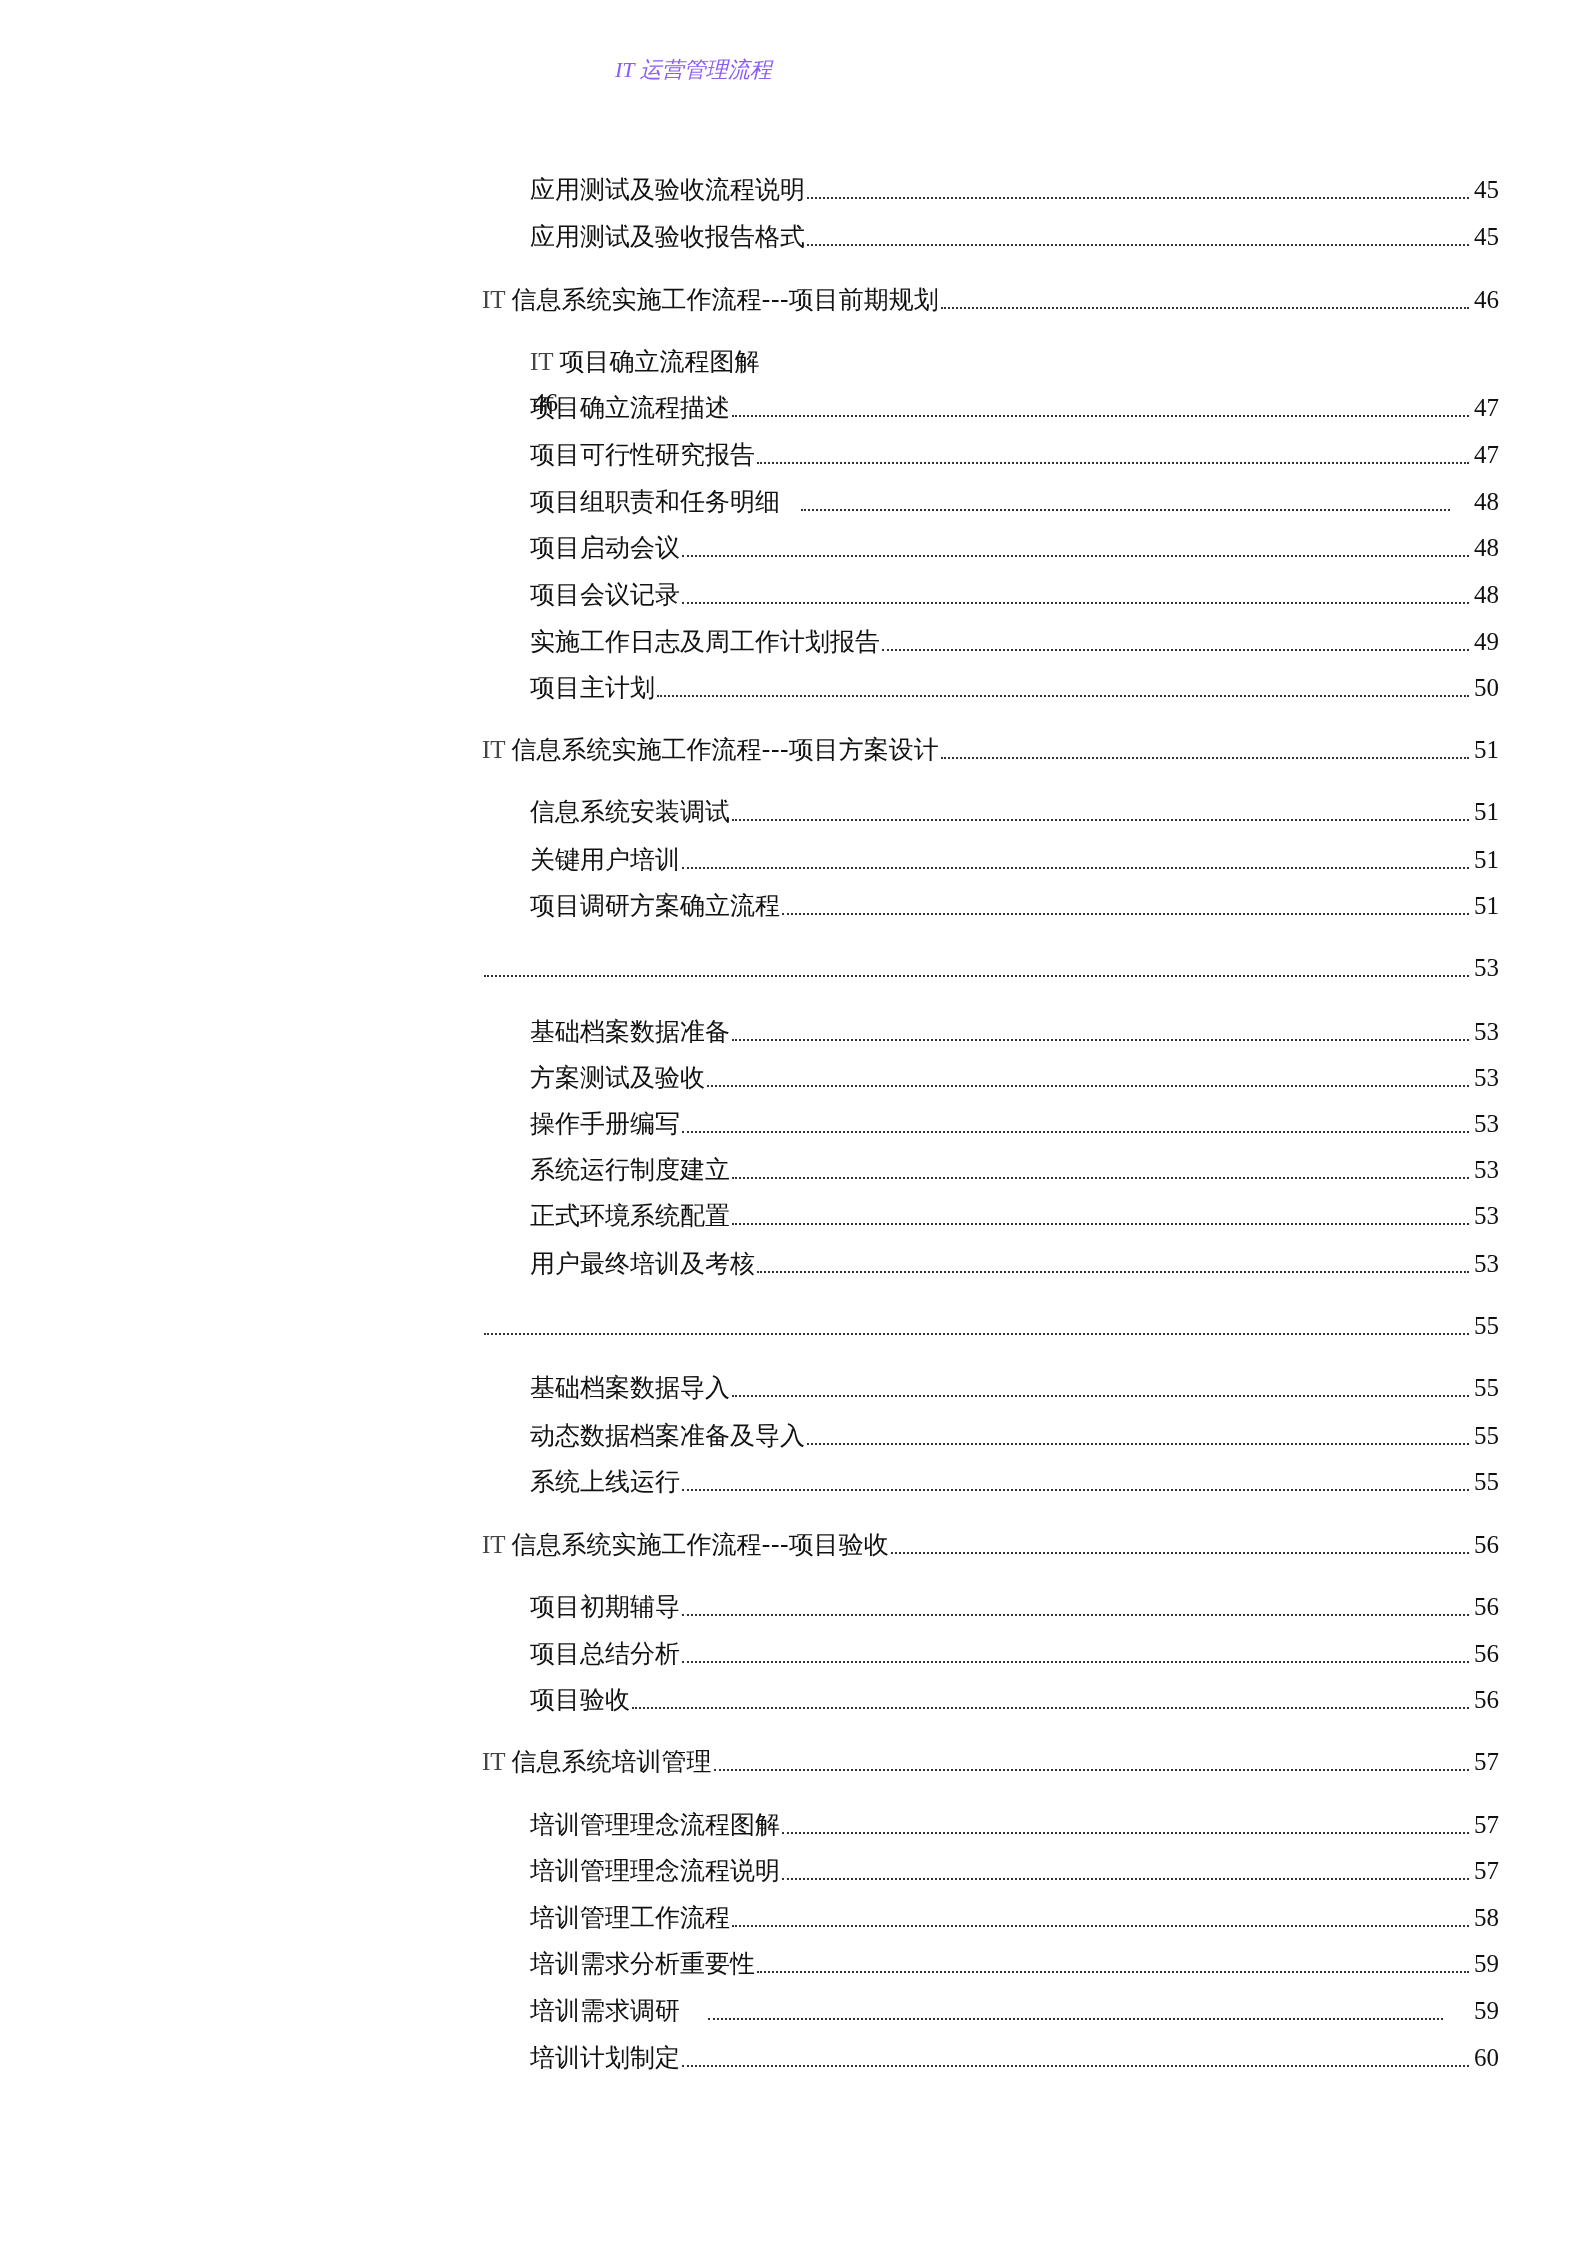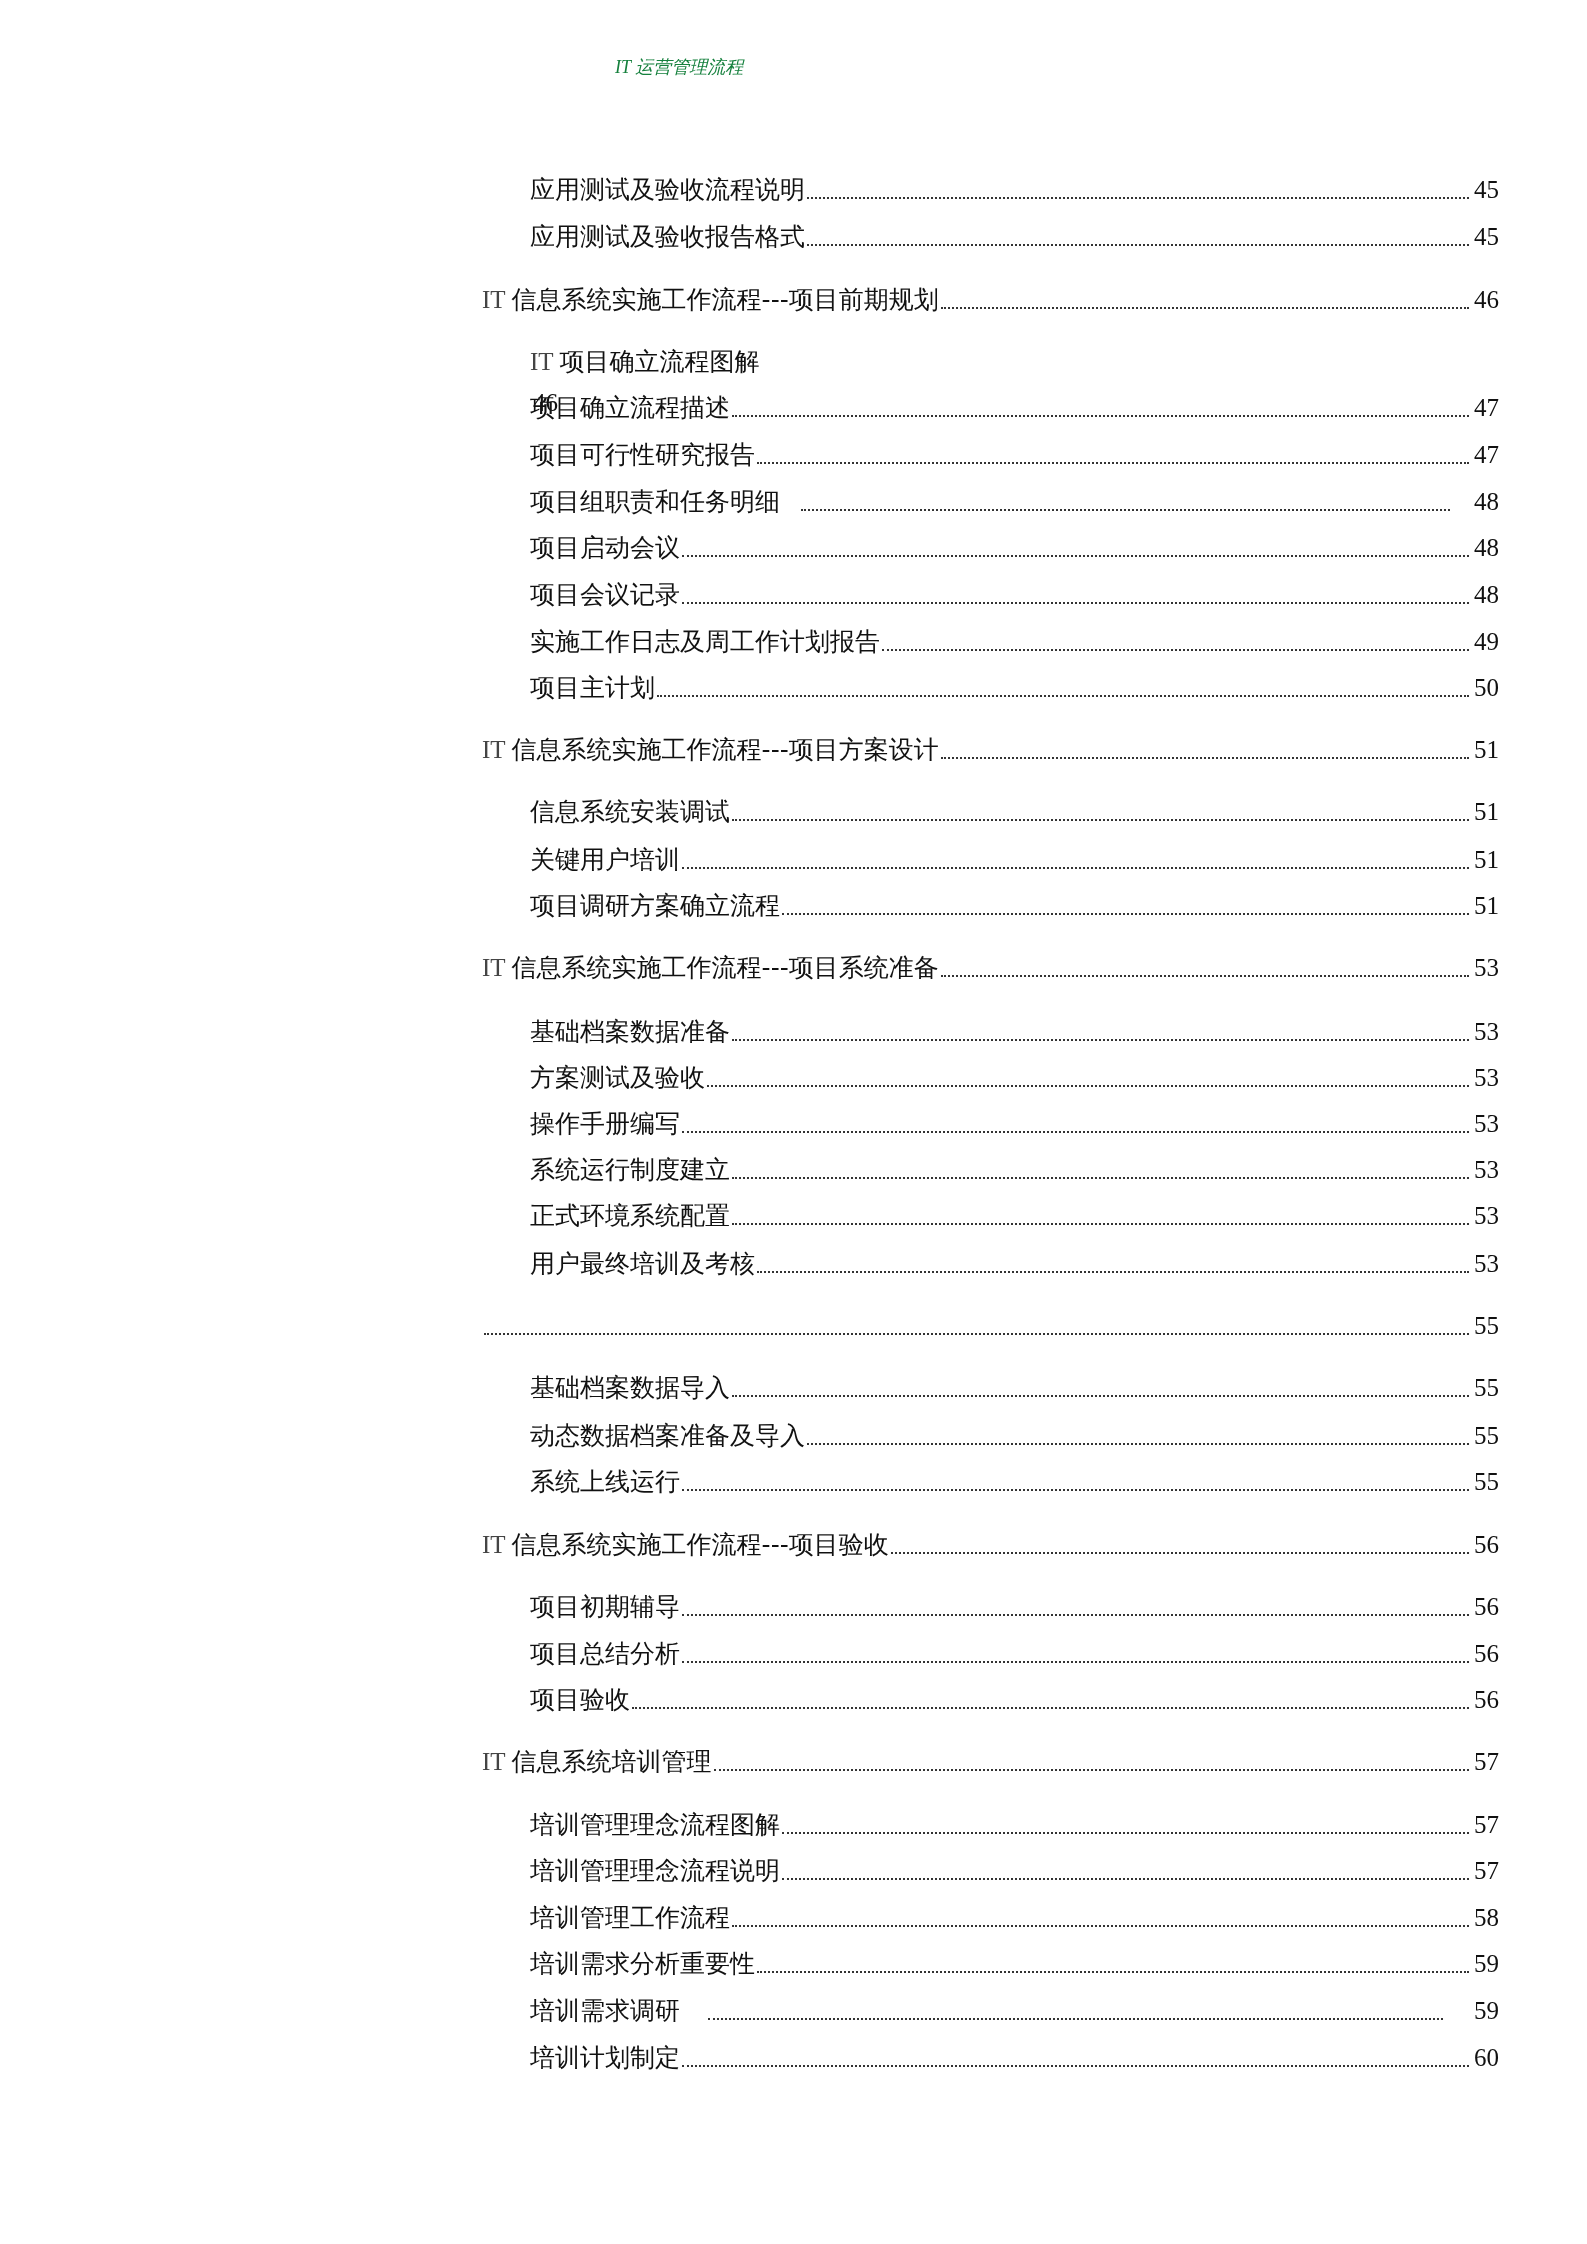--- a/index.html
+++ b/index.html
@@ -1,20 +1,20 @@
 <!DOCTYPE html>
 <html><head>
 <meta charset="utf-8">
 <style>
   html, body { margin: 0; padding: 0; background: #ffffff; }
   body { width: 1587px; height: 2244px; position: relative; overflow: hidden; color: #111; }
   .page-header {
     position: absolute; left: 615px; top: 55px;
     font-family: "Liberation Serif", "DejaVu Serif", serif;
-    font-style: italic; font-size: 18px; color: #15803d;
+    font-style: italic; font-size: 22px; color: #8b5cf6;
     white-space: nowrap;
   }
   .toc { position: absolute; left: 0; top: 0; width: 1587px; height: 2244px; }
   .toc-row {
     position: absolute; height: 32px; display: flex; align-items: baseline;
     right: 88px; font-size: 25px; line-height: 32px;
     font-family: "DejaVu Sans", "Liberation Sans", sans-serif;
   }
   .toc-row.level-1 { left: 482px; }
   .toc-row.level-2 { left: 530px; }
@@ -104,21 +104,20 @@
       <span class="toc-title"><span>关键用户培训</span></span>
       <span class="leader"></span>
       <span class="page-num">51</span>
     </div>
     <div class="toc-row level-2" style="top: 890px;">
       <span class="toc-title"><span>项目调研方案确立流程</span></span>
       <span class="leader"></span>
       <span class="page-num">51</span>
     </div>
     <div class="toc-row level-1" style="top: 952px;">
-      <span class="toc-title"><span class="it">IT</span><span>信息系统实施工作流程---项目系统准备</span></span>
       <span class="leader"></span>
       <span class="page-num">53</span>
     </div>
     <div class="toc-row level-2" style="top: 1016px;">
       <span class="toc-title"><span>基础档案数据准备</span></span>
       <span class="leader"></span>
       <span class="page-num">53</span>
     </div>
     <div class="toc-row level-2" style="top: 1062px;">
       <span class="toc-title"><span>方案测试及验收</span></span>

